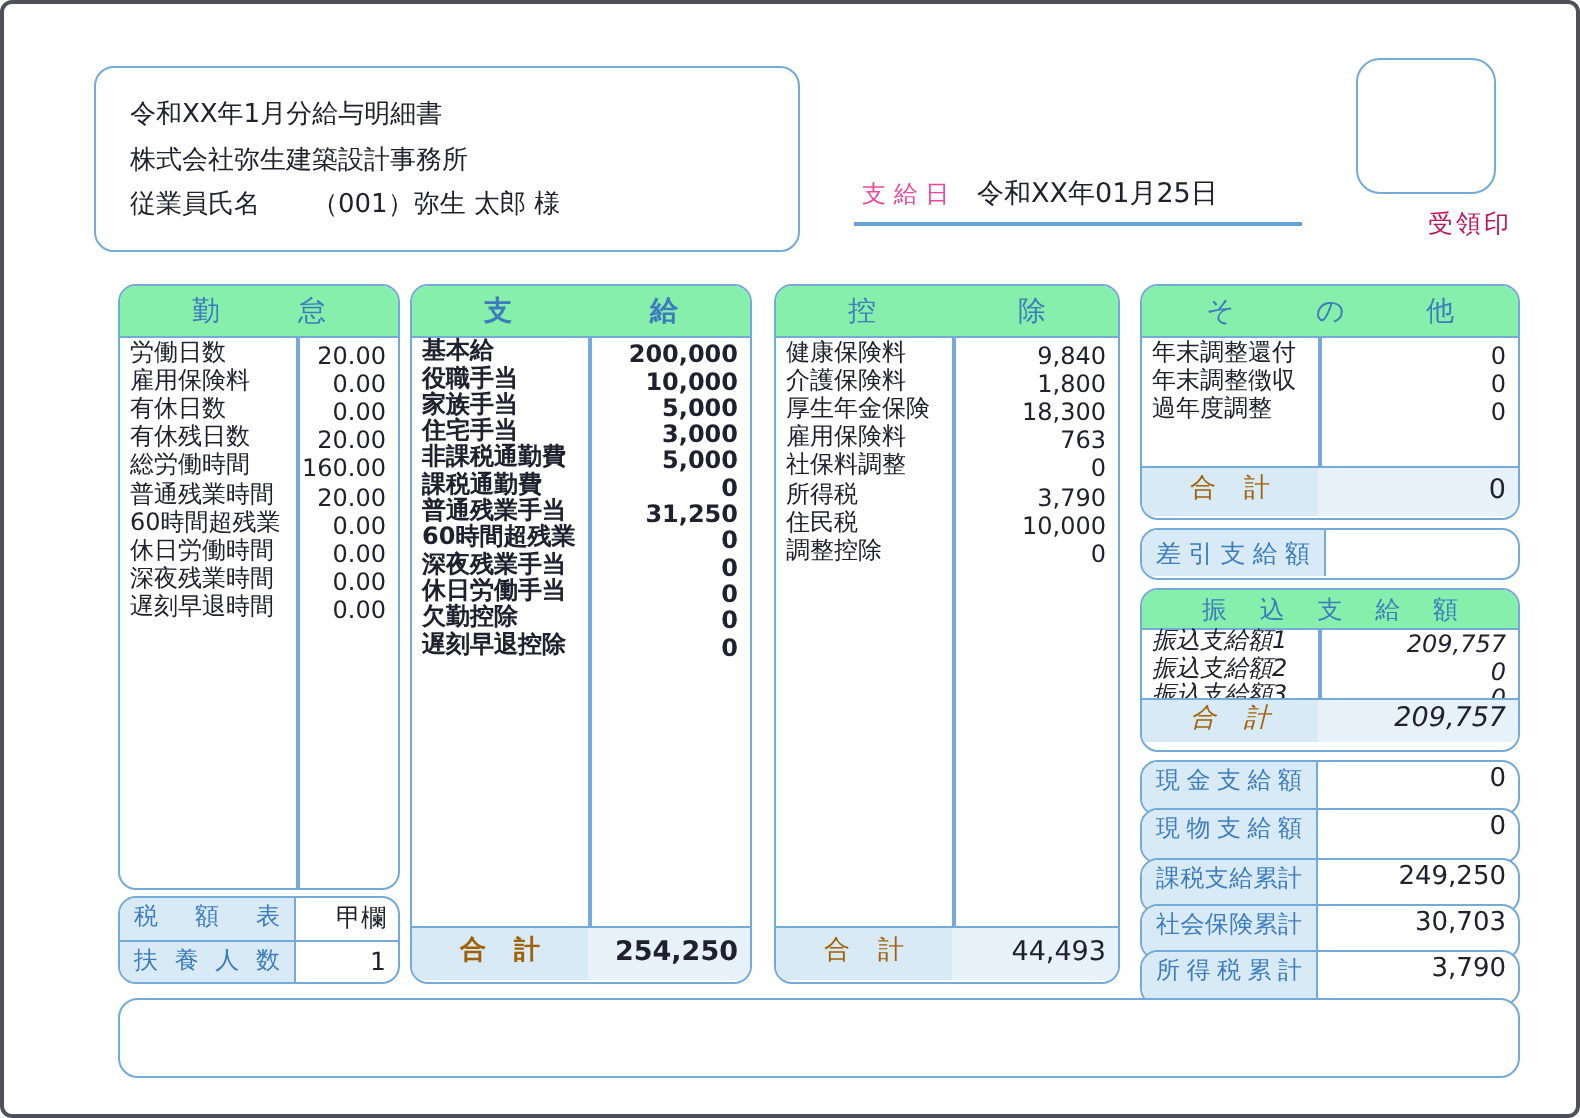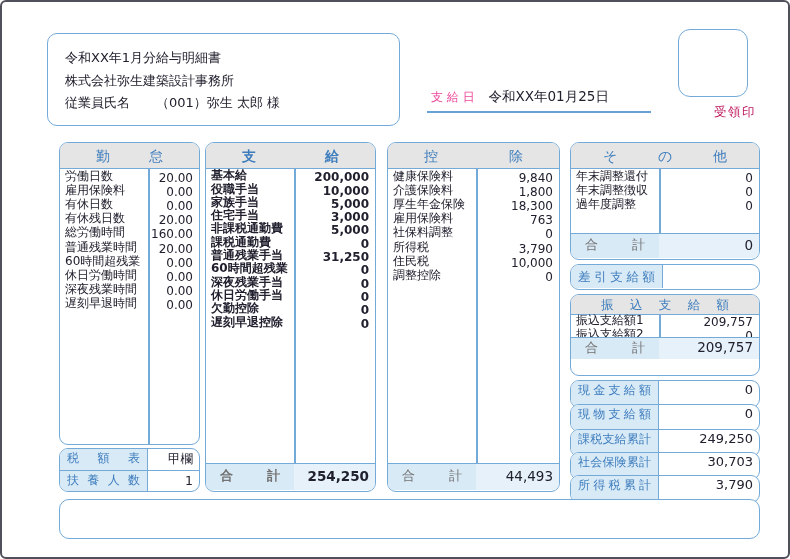--- a/index.html
+++ b/index.html
@@ -19,35 +19,35 @@
   .paydate{position:absolute;left:425px;top:84px;width:224px;display:flex;align-items:baseline;
            border-bottom:2px solid #68a1d4;padding:2px 0 5px 4px;box-sizing:border-box;}
   .paydate .lbl{color:#ec4899;font-size:12px;letter-spacing:0.32em;text-align:center;}
   .paydate .val{font-size:13.5px;margin-left:10px;white-space:nowrap;}
   
   .stamp-box{left:676px;top:27px;width:70px;height:68px;border-radius:12px;}
   .stamp-label{position:absolute;left:684px;top:102px;width:70px;text-align:right;
                color:#be185d;font-size:12.5px;letter-spacing:0.12em;}
   
   .box-header{
-    height:26px;line-height:26px;background:#e5e5e5;color:#3e7dbd;
+    height:26px;line-height:26px;background:#86efac;color:#3e7dbd;
     font-size:14px;border-bottom:1.5px solid #74aad8;
     text-align:justify;text-align-last:justify;box-sizing:border-box;
   }
   .box-body{position:relative;}
   .box-body::after{content:"";position:absolute;top:0;bottom:0;width:1.5px;background:#74aad8;left:var(--div,88px);}
   .rows{padding-top:2px;}
   .row{display:flex;height:var(--rh,14.1px);align-items:flex-end;position:relative;z-index:1;}
   .row .lbl{width:var(--lw,88px);padding-left:5px;font-size:12px;white-space:nowrap;box-sizing:border-box;}
   .row .val{flex:1;text-align:right;padding-right:6px;font-size:12px;white-space:nowrap;}
   
   .total-row{position:absolute;left:0;right:0;bottom:0;display:flex;align-items:center;
              border-top:1.5px solid #74aad8;height:26px;z-index:1;}
-  .total-row .tlbl{width:var(--lw,88px);height:100%;box-sizing:border-box;background:#d9eaf7;color:#737373;
-                   font-size:13px;line-height:24px;padding:0 14px;text-align:justify;text-align-last:justify;}
+  .total-row .tlbl{width:var(--lw,88px);height:100%;box-sizing:border-box;background:#d9eaf7;color:#a16207;
+                   font-size:13px;line-height:24px;padding:0 24px;text-align:justify;text-align-last:justify;}
   .total-row .tval{flex:1;height:100%;background:#e6f1fa;text-align:right;padding-right:6px;
                    font-size:13.5px;line-height:24px;box-sizing:border-box;}
   
   .mini{display:flex;align-items:stretch;}
   .mini .mlbl{width:var(--lw,88px);background:#d9eaf7;color:#3e7dbd;font-size:12px;
               padding:0 7px;box-sizing:border-box;border-right:1.5px solid #74aad8;
               text-align:justify;text-align-last:justify;display:block;}
   .mini .mlbl,.mini .mval{line-height:var(--mh,19px);}
   .mini .mval{flex:1;text-align:right;padding-right:6px;font-size:13px;white-space:nowrap;}
   
@@ -283,21 +283,21 @@
     </div>
   </section>
 
   <section class="bluebox mini netpay">
     <span class="mlbl">差引支給額</span>
     <span class="mval">209,757</span>
   </section>
 
   <section class="bluebox transfer">
     <div class="box-header hdr-pad5">振込支給額</div>
-    <div class="box-body" style="height:44px;">
+    <div class="box-body" style="height:56px;font-style:italic;">
       <div class="rows">
           <div class="row">
             <span class="lbl">振込支給額1</span>
             <span class="val">209,757</span>
           </div>
           <div class="row">
             <span class="lbl">振込支給額2</span>
             <span class="val">0</span>
           </div>
           <div class="row">

